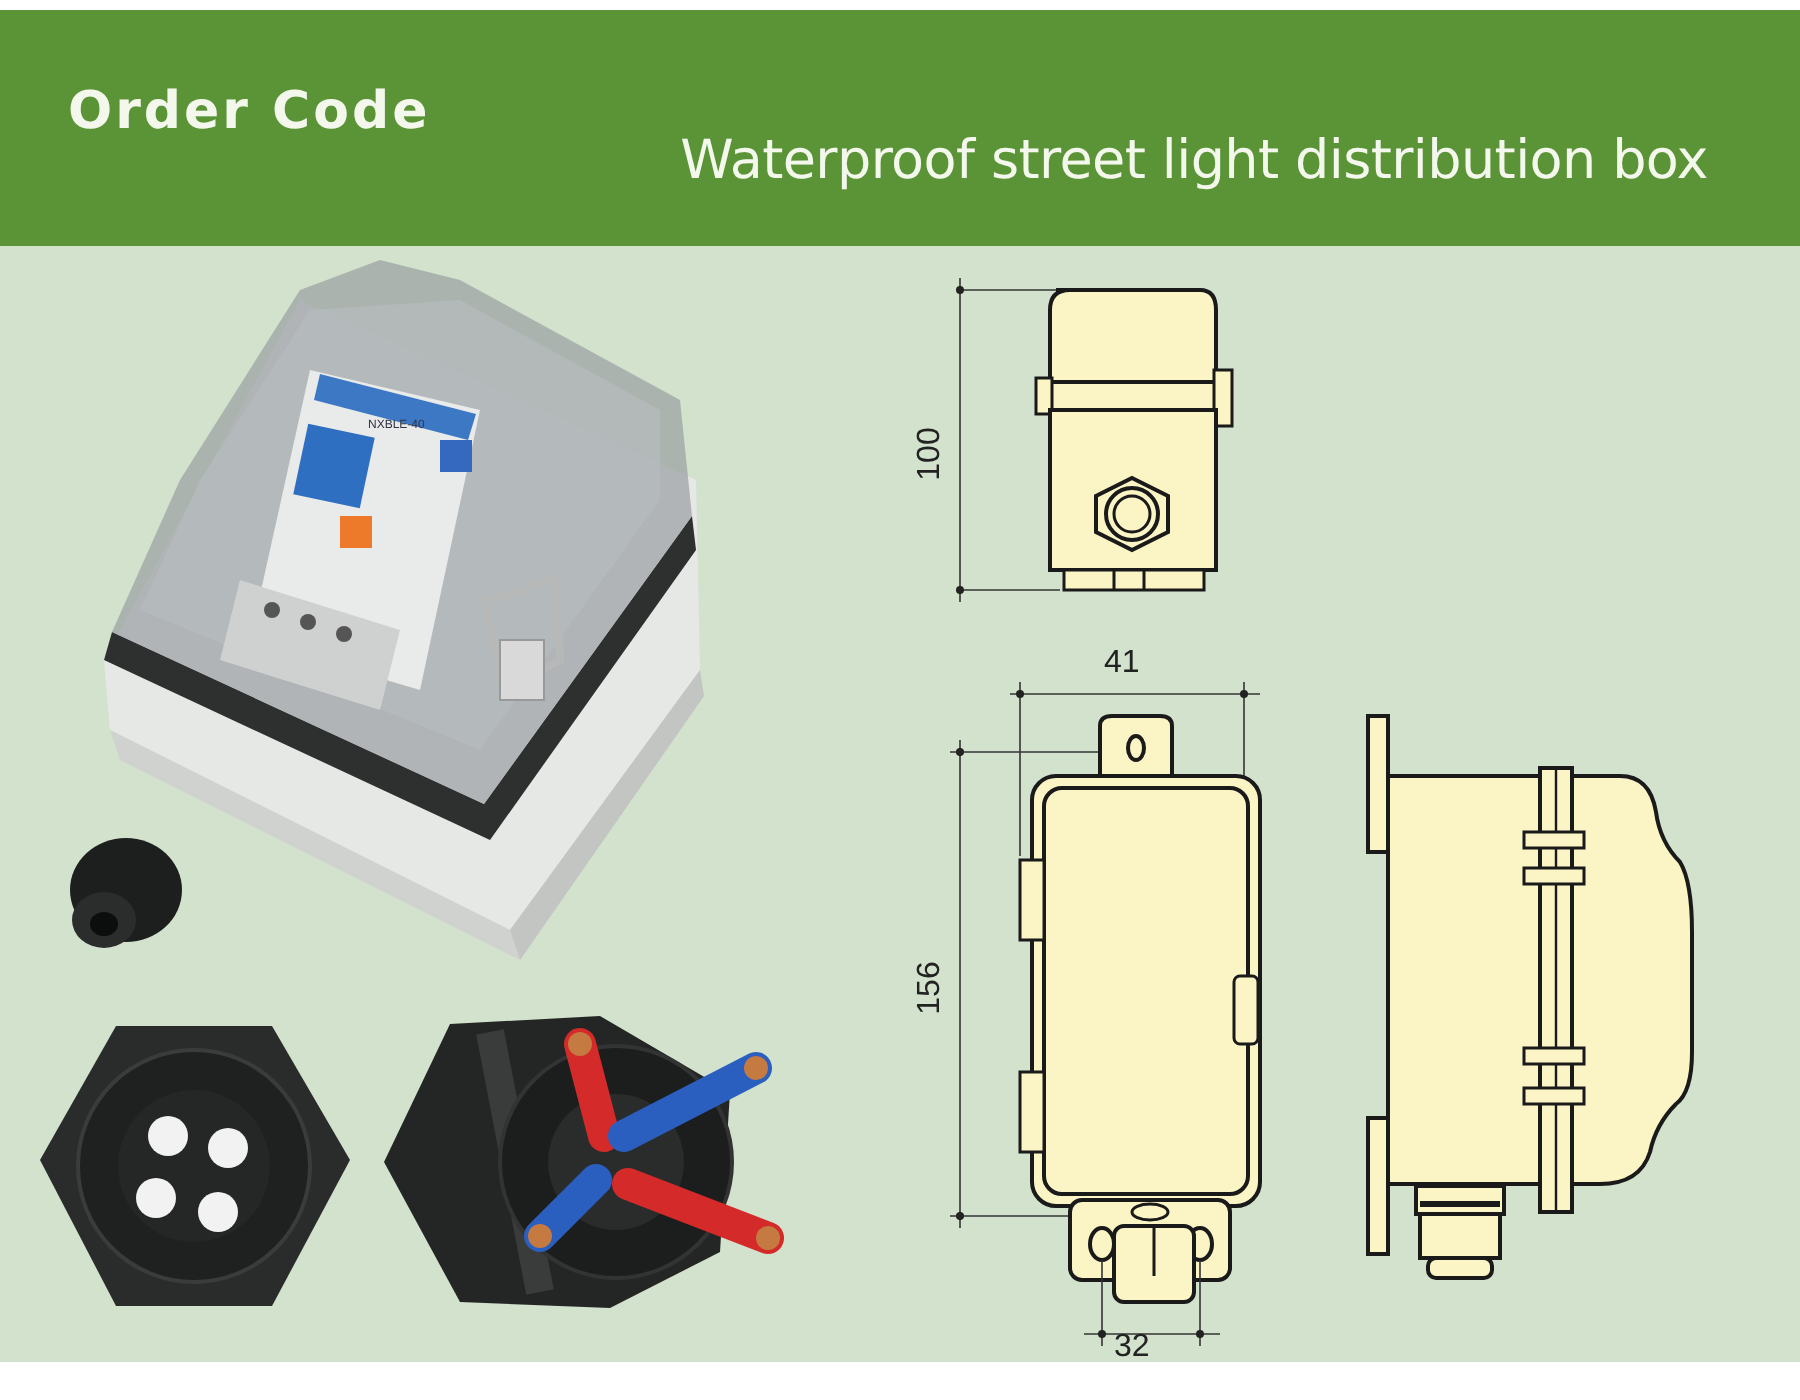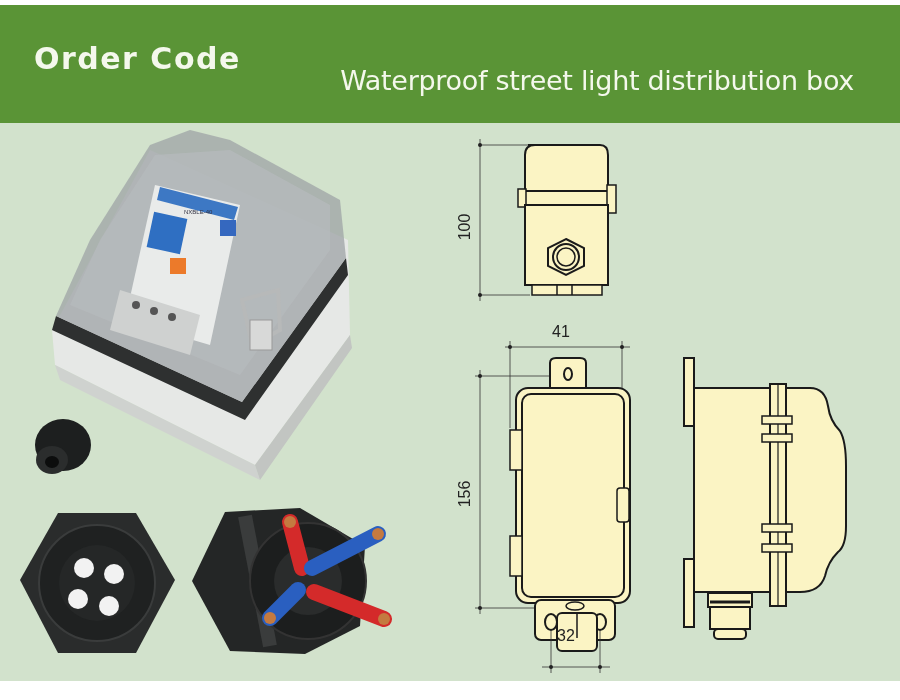--- a/index.html
+++ b/index.html
@@ -1,18 +1,18 @@
 <!DOCTYPE html>
 <html><head>
 <meta charset="utf-8">
 <style>
   html,body{margin:0;padding:0;}
   body{width:900px;height:700px;background:#ffffff;position:relative;overflow:hidden;font-family:"Liberation Sans",sans-serif;}
   .header{position:absolute;left:0;top:5px;width:900px;height:118px;background:#5a9436;}
-  .order-code{position:absolute;left:34px;top:36px;color:#f4f8ec;font-family:"DejaVu Sans",sans-serif;font-weight:bold;font-size:30px;letter-spacing:1.5px;}
+  .order-code{position:absolute;left:34px;top:36px;color:#f4f8ec;font-family:"DejaVu Sans",sans-serif;font-weight:bold;font-size:26px;letter-spacing:1.5px;}
   .subtitle{position:absolute;right:46px;top:60px;color:#f4f8ec;font-family:"DejaVu Sans",sans-serif;font-size:27px;font-weight:normal;letter-spacing:-0.3px;}
   .body{position:absolute;left:0;top:123px;width:900px;height:558px;background:#d2e2cc;}
   .abs{position:absolute;}
   .dim{position:absolute;font-family:"Liberation Sans",sans-serif;font-size:16px;color:#222;}
 </style>
 </head>
 <body>
 
 <div class="header">
   <div class="order-code">Order Code</div>
@@ -122,21 +122,21 @@
     <rect x="87" y="275" width="40" height="38" rx="5" fill="#fbf4c4" stroke="#1a1a1a" stroke-width="2"></rect>
     <line x1="107" y1="275" x2="107" y2="300" stroke="#1a1a1a" stroke-width="1.5"></line>
     <line x1="81" y1="292" x2="81" y2="335" stroke="#333" stroke-width="0.8"></line>
     <line x1="130" y1="292" x2="130" y2="335" stroke="#333" stroke-width="0.8"></line>
     <line x1="72" y1="329" x2="140" y2="329" stroke="#333" stroke-width="0.8"></line>
     <circle cx="81" cy="329" r="2" fill="#222"></circle>
       <circle cx="130" cy="329" r="2" fill="#222"></circle>
   </svg>
   <div class="dim" style="left:552px;top:200px;">41</div>
   <div class="dim" style="left:452px;top:362px;transform:rotate(-90deg);">156</div>
-  <div class="dim" style="left:557px;top:504px;">32</div>
+  <div class="dim" style="left:557px;top:542px;">32</div>
 
   <svg class="abs" style="left:680px;top:233px;" width="170" height="300" viewBox="0 0 170 300">
     <rect x="4" y="2" width="10" height="68" fill="#fbf4c4" stroke="#1a1a1a" stroke-width="2"></rect>
     <rect x="4" y="203" width="10" height="68" fill="#fbf4c4" stroke="#1a1a1a" stroke-width="2"></rect>
     <path d="M14 32 L130 32 Q145 32 148 50 Q150 65 160 75 Q166 85 166 110 L166 170 Q166 190 158 196 Q148 206 145 220 Q140 236 120 236 L14 236 Z" fill="#fbf4c4" stroke="#1a1a1a" stroke-width="2"></path>
     <rect x="90" y="28" width="16" height="222" fill="#fbf4c4" stroke="#1a1a1a" stroke-width="2"></rect>
     <line x1="98" y1="28" x2="98" y2="250" stroke="#1a1a1a" stroke-width="1.2"></line>
     <rect x="82" y="60" width="30" height="8" fill="#fbf4c4" stroke="#1a1a1a" stroke-width="1.5"></rect>
     <rect x="82" y="78" width="30" height="8" fill="#fbf4c4" stroke="#1a1a1a" stroke-width="1.5"></rect>
     <rect x="82" y="168" width="30" height="8" fill="#fbf4c4" stroke="#1a1a1a" stroke-width="1.5"></rect>

